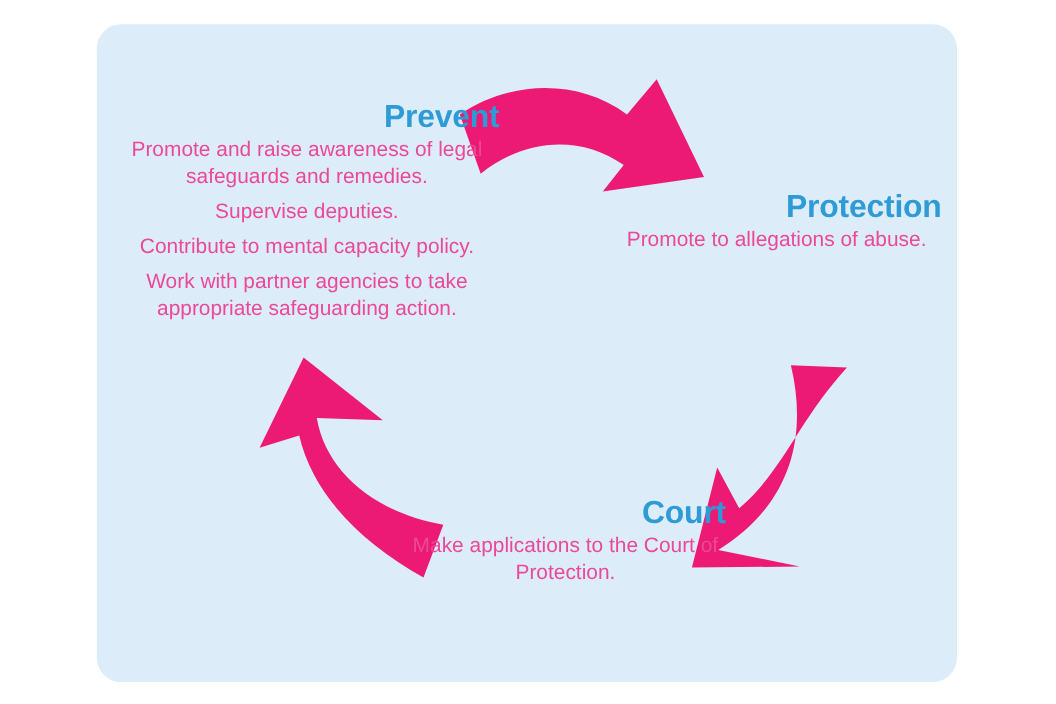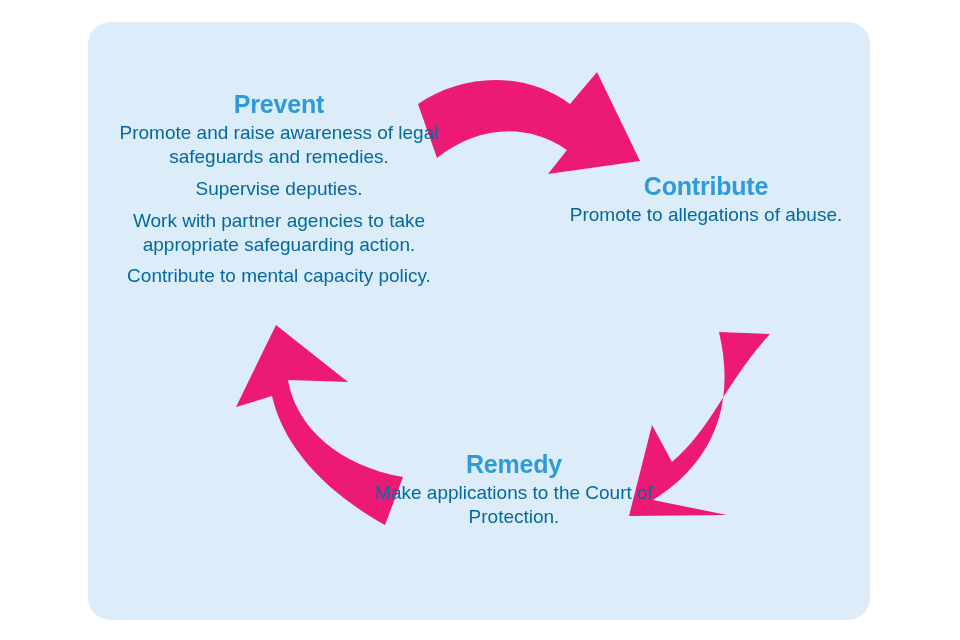--- a/index.html
+++ b/index.html
@@ -40,30 +40,31 @@
     pointer-events: none;
   }
   .block {
     position: absolute;
     text-align: center;
     color: #1a1a1a;
   }
   .heading {
     color: #2e9bd6;
     font-weight: bold;
-    font-size: 25px;
+    font-size: 29px;
     line-height: 1.15;
     margin: 0 0 2px 0;
     letter-spacing: -0.2px;
+    text-align: right;
   }
   .para {
     font-size: 19px;
     line-height: 1.26;
     margin: 0;
-    color: #0369a1;
+    color: #ec4899;
   }
   .para + .para {
     margin-top: 8px;
   }
   
   #block-prevent {
     left: 104px;
     top: 90px;
     width: 350px;
   }
@@ -114,27 +115,27 @@
              L 236 407
              L 272 396
              C 284 448, 326 492, 385 525
              Z"></path>
   </svg>
 
   <div class="block" id="block-prevent">
     <h2 class="heading">Prevent</h2>
     <p class="para">Promote and raise awareness of legal safeguards and remedies.</p>
     <p class="para">Supervise deputies.</p>
+    <p class="para">Contribute to mental capacity policy.</p>
     <p class="para">Work with partner agencies to take appropriate safeguarding action.</p>
-    <p class="para">Contribute to mental capacity policy.</p>
   </div>
 
   <div class="block" id="block-investigate">
-    <h2 class="heading">Contribute</h2>
+    <h2 class="heading">Protection</h2>
     <p class="para">Promote to allegations of abuse.</p>
   </div>
 
   <div class="block" id="block-remedy">
-    <h2 class="heading">Remedy</h2>
+    <h2 class="heading">Court</h2>
     <p class="para">Make applications to the Court of Protection.</p>
   </div>
 
 </div>
 
 </body></html>

